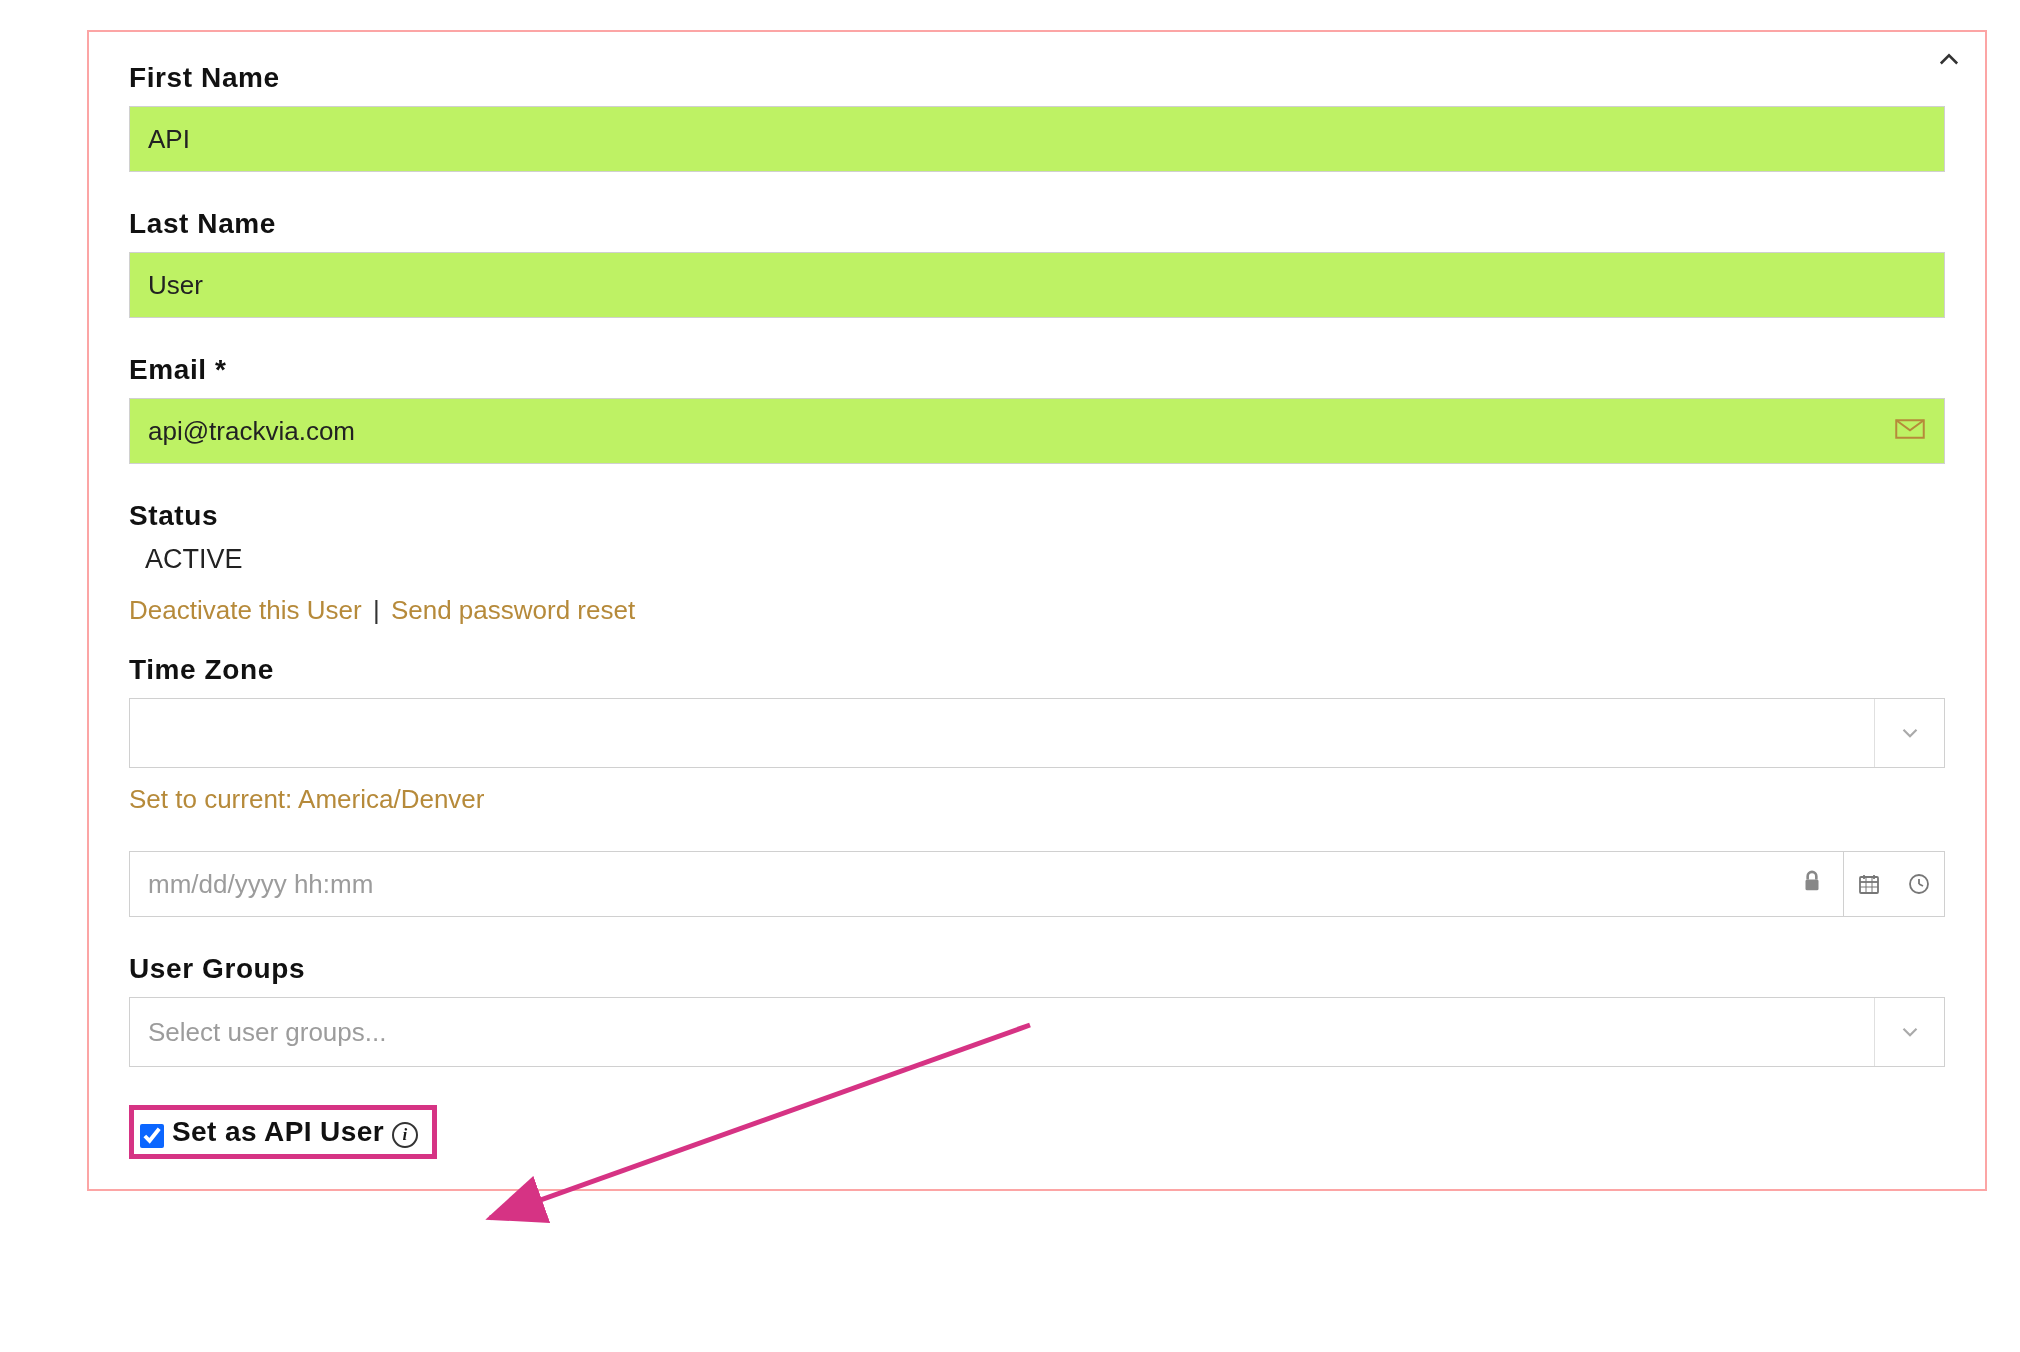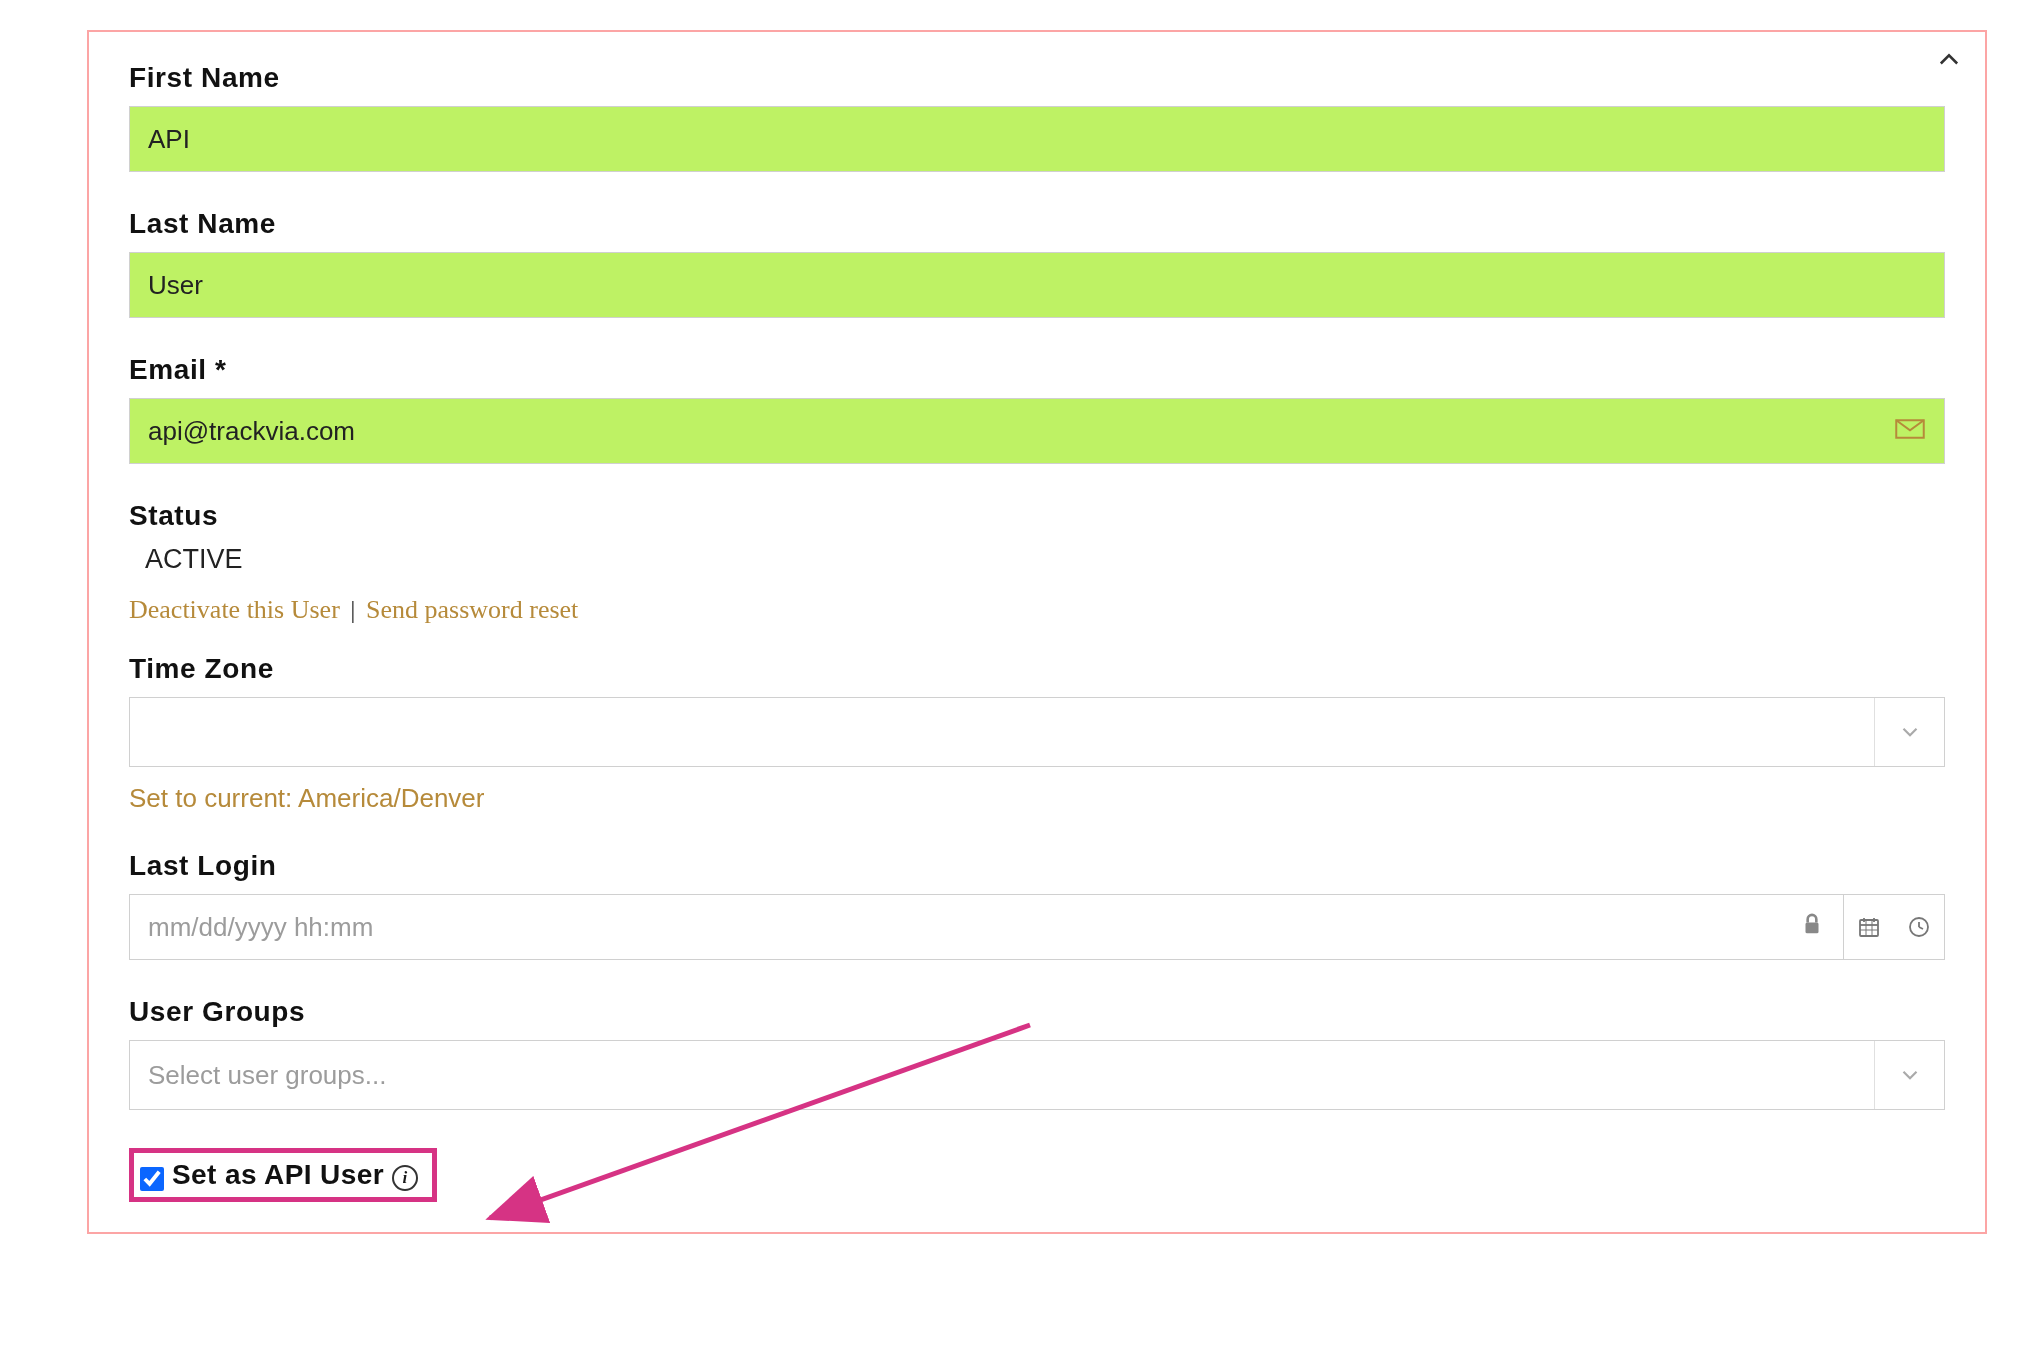--- a/index.html
+++ b/index.html
@@ -57,21 +57,20 @@
     color: #b68a3a;
   }
   .status-value {
     font-size: 27px;
     color: #222;
     margin: 12px 0 16px 16px;
   }
   .link-row {
     font-size: 26px;
     margin-top: 20px;
-    font-family: Liberation Serif, serif;
   }
   .link {
     color: #b68a3a;
     text-decoration: none;
     cursor: pointer;
   }
   .link-sep { color: #333; margin: 0 4px; }
   .select-box {
     width: 100%;
     height: 70px;
@@ -234,21 +233,20 @@
         <svg viewBox="0 0 24 24" width="26" height="26">
           <polyline points="6,9 12,15 18,9" fill="none" stroke="#aaa" stroke-width="2"></polyline>
         </svg>
       </div>
     </div>
     <a class="tz-link">Set to current: America/Denver</a>
   </div>
 
   
   <div class="field-group">
-    <label class="field-label">Last Login</label>
     <div class="lastlogin-wrap">
       <div class="lastlogin-input">
         <span>mm/dd/yyyy hh:mm</span>
         <span class="lock-icon">
           <svg viewBox="0 0 24 24" width="26" height="26">
             <rect x="6" y="11" width="12" height="10" rx="1.5" fill="#888"></rect>
             <path d="M8 11 V8 a4 4 0 0 1 8 0 V11" fill="none" stroke="#888" stroke-width="2.4"></path>
           </svg>
         </span>
       </div>

